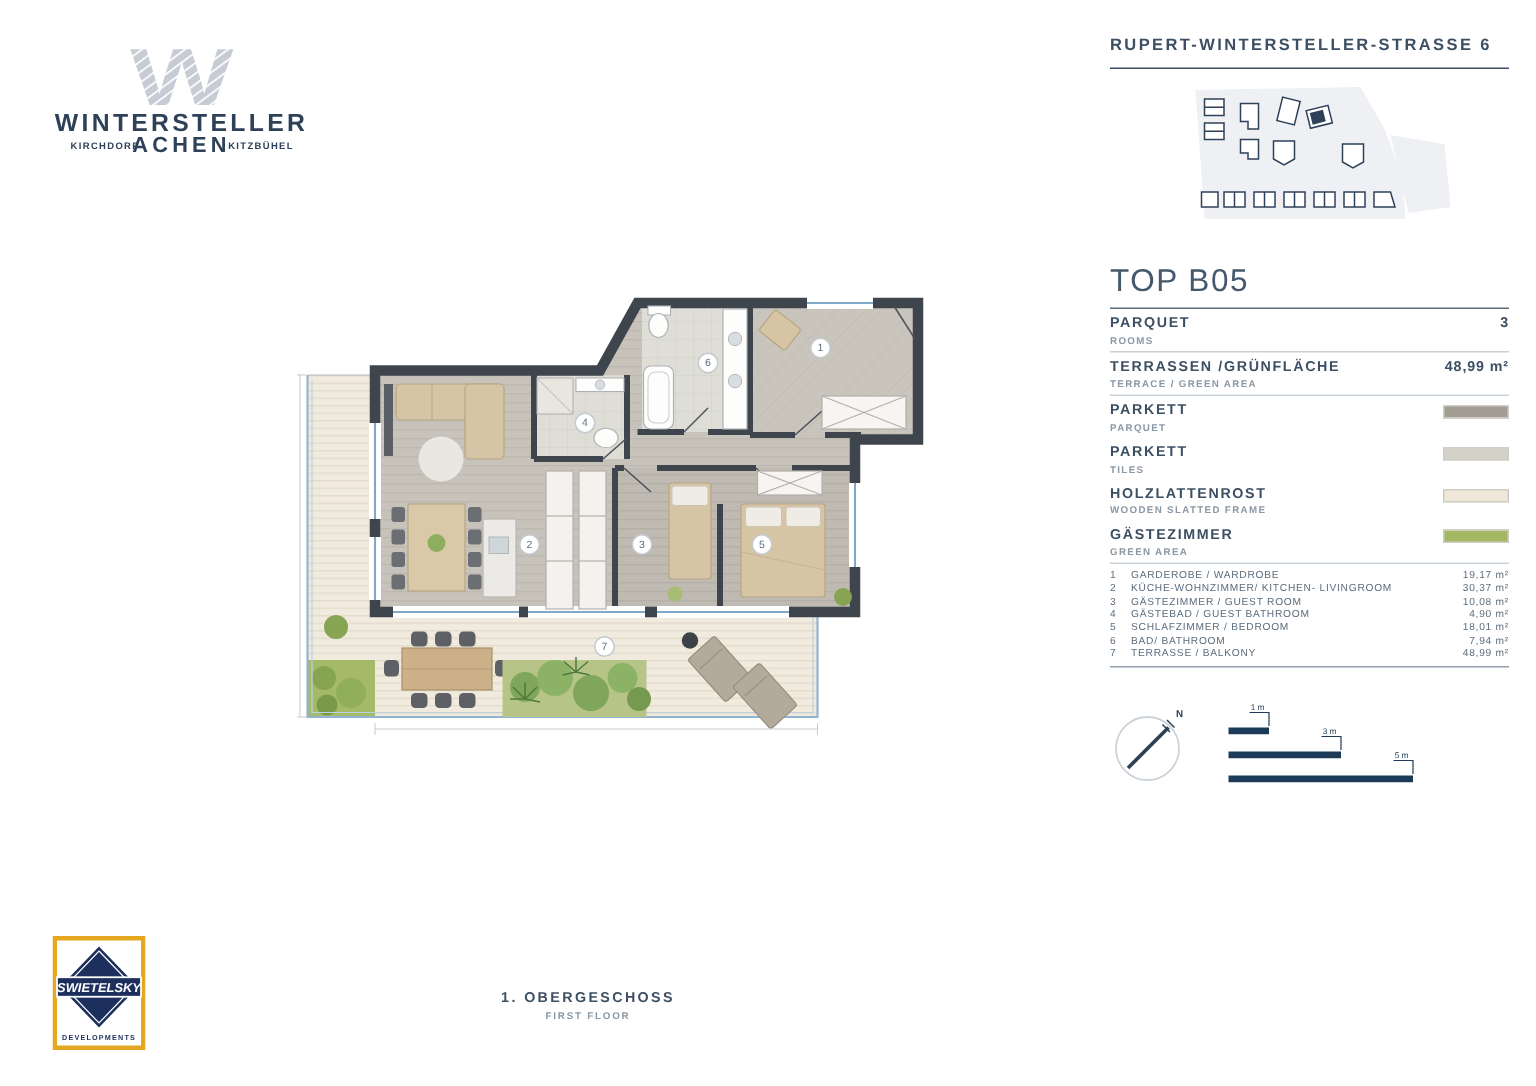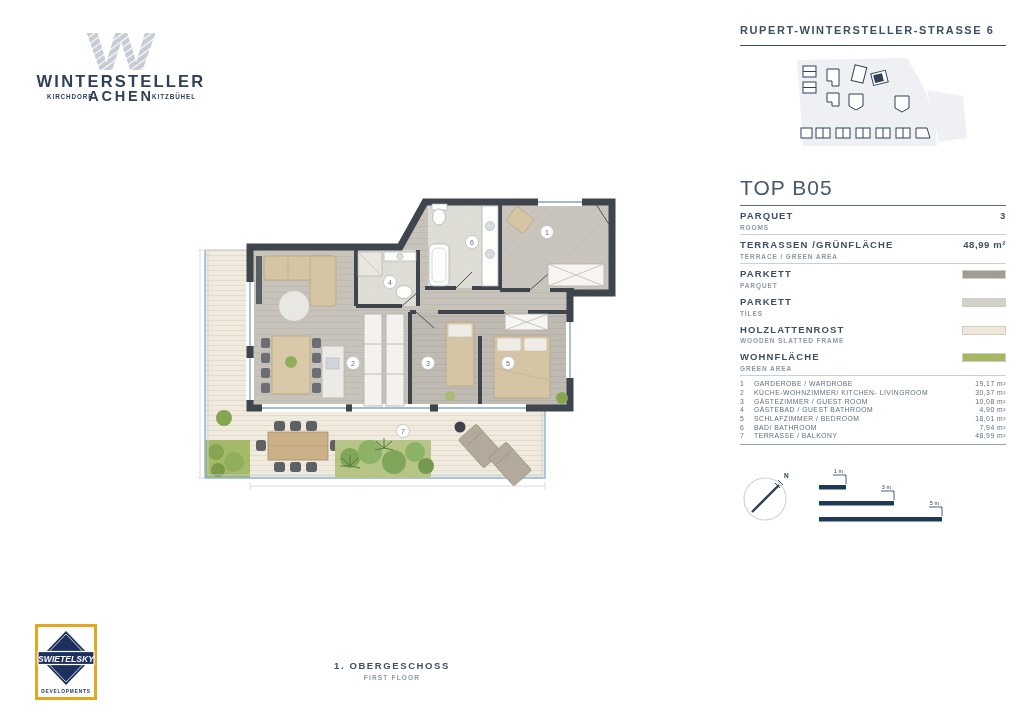--- a/index.html
+++ b/index.html
@@ -148,21 +148,21 @@
       </div>
       <div class="mat-row">
         <div>
             <div class="stat-label">HOLZLATTENROST</div>
              <div class="stat-sub">WOODEN SLATTED FRAME</div>
           </div>
         <div class="swatch" style="background-color: rgb(239, 231, 216);"></div>
       </div>
       <div class="mat-row">
         <div>
-            <div class="stat-label">WOHNFLÄCHE</div>
+            <div class="stat-label">GÄSTEZIMMER</div>
              <div class="stat-sub">GREEN AREA</div>
           </div>
         <div class="swatch" style="background-color: rgb(163, 184, 96);"></div>
       </div>
     </div>
 
     <div class="rooms">
       <div class="room-row">
         <span class="room-no">1</span>
         <span class="room-name">GARDEROBE / WARDROBE</span>

